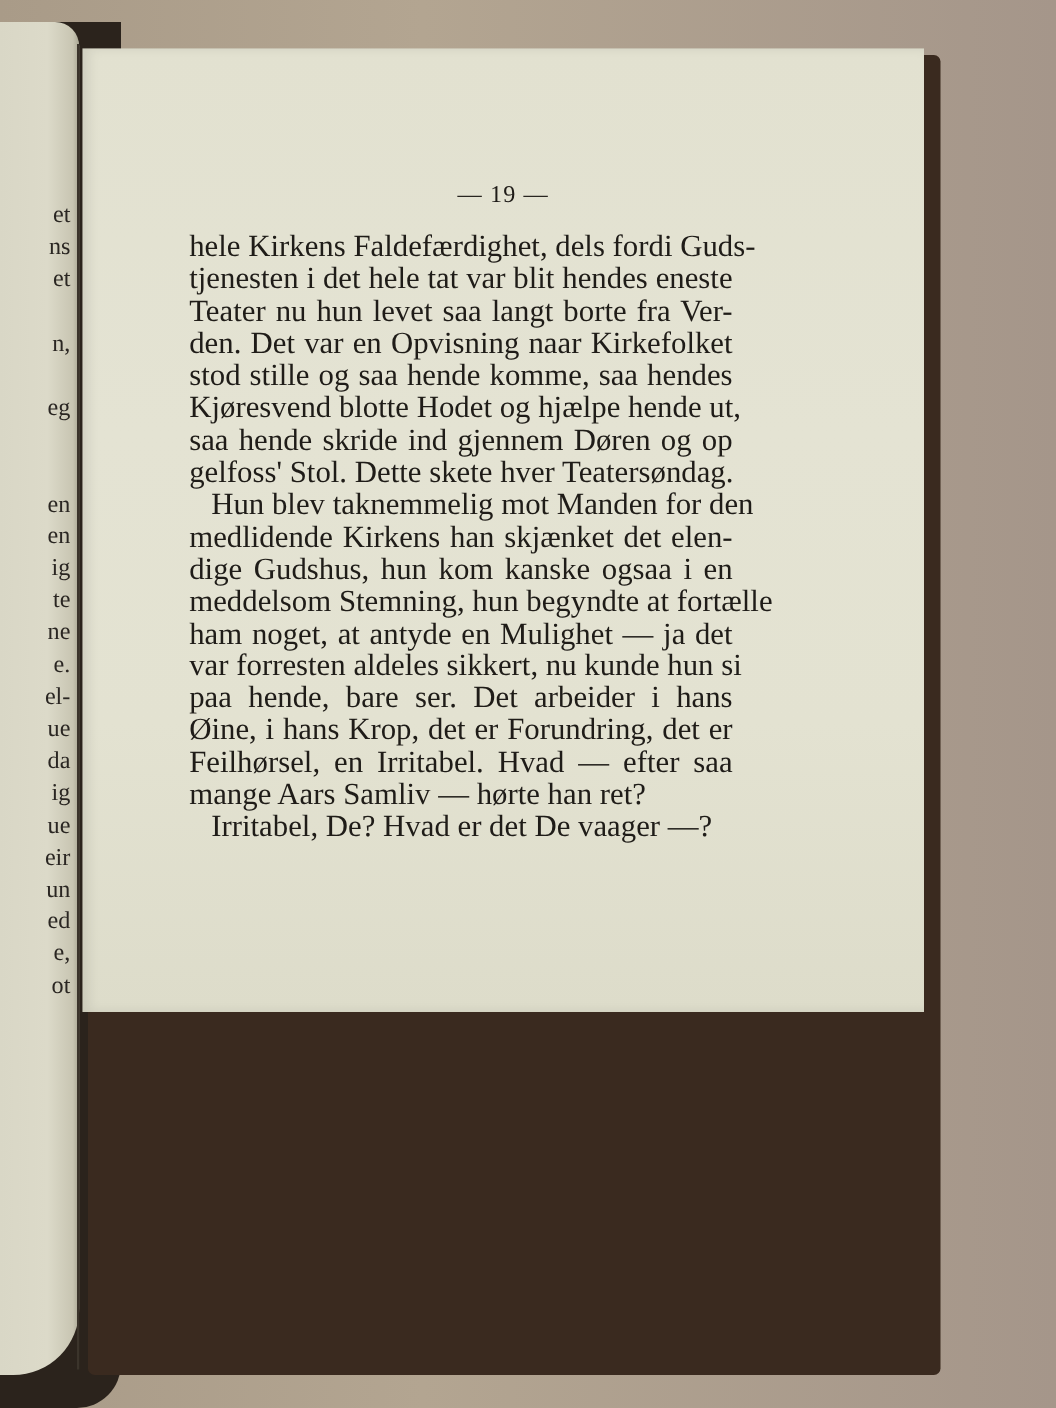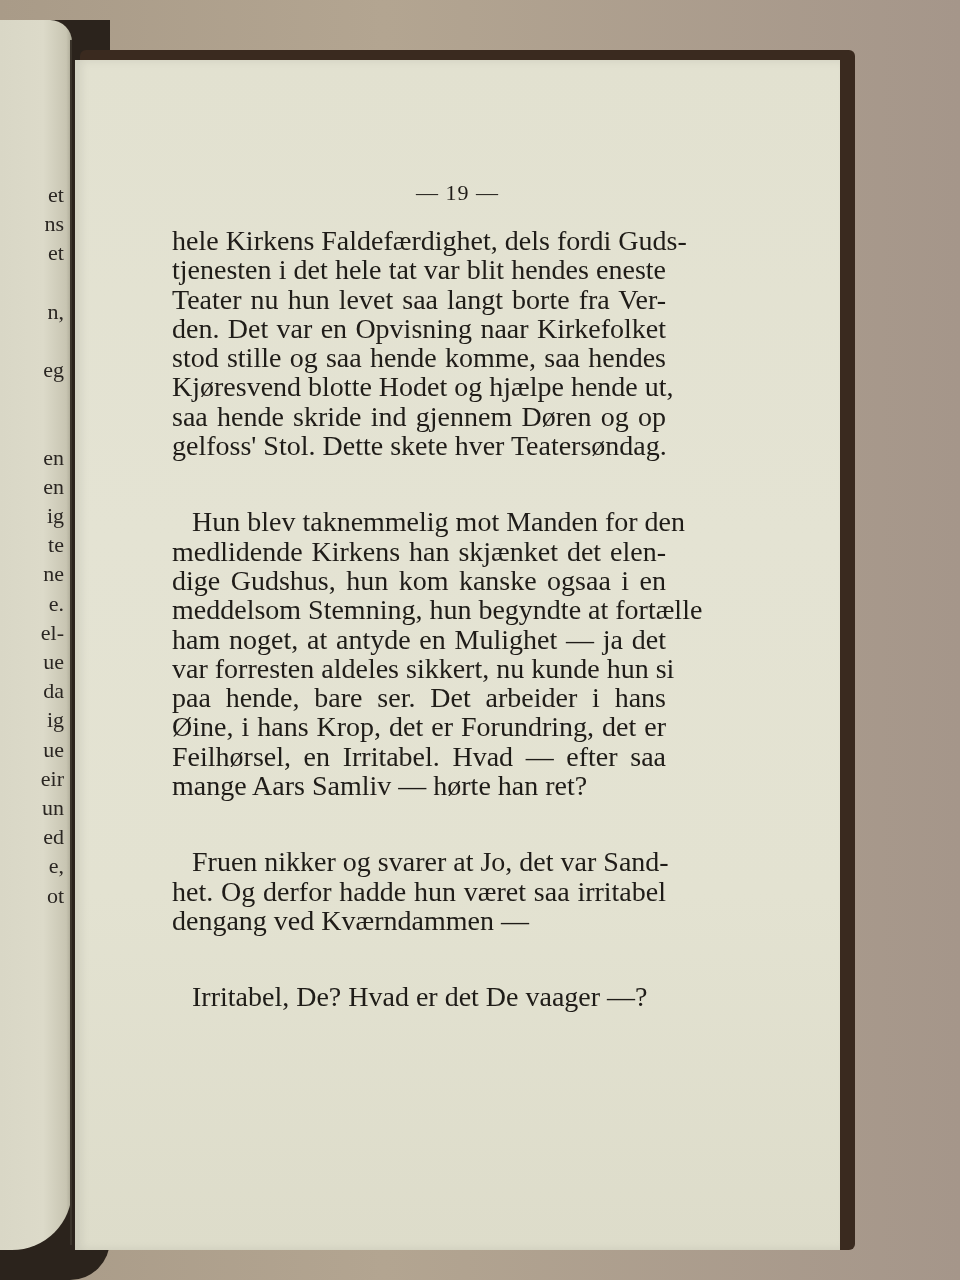--- a/index.html
+++ b/index.html
@@ -27,36 +27,36 @@
     .left-page-lines {
       position: absolute; right: 8px; top: 160px; text-align: right;
       font-size: 22px; color: #2a2622; line-height: 29.2px;
       white-space: pre;
     }
     .gutter-line {
       position: absolute; left: 70px; top: 40px; width: 2px; height: 1205px;
       background: #3b342b;
     }
     .right-page {
-      position: absolute; left: 75px; top: 60px; width: 765px; height: 1190px;
+      position: absolute; left: 75px; top: 44px; width: 765px; height: 876px;
       background: linear-gradient(180deg, #e2e1d0 0%, #e4e3d3 40%, #e3e2d1 70%, #dddcca 100%);
       box-shadow: inset 6px 0 10px rgba(0,0,0,0.08);
       text-decoration: underline;
     }
     .page-number {
       position: absolute; left: 0; width: 100%; top: 120px; text-align: center;
       font-size: 22px; color: #1f1c18; letter-spacing: 1px;
     }
     .text-block {
       position: absolute; left: 97px; top: 166px; width: 494px;
       font-size: 28px; color: #1f1c18; line-height: 29.3px;
     }
     .line { display: block; white-space: nowrap; text-align: justify; text-align-last: justify; height: 29.3px; }
     .line.last { text-align-last: left; }
-    .line.indent { padding-left: 20px; margin-top: 47px; }
+    .line.indent { padding-left: 20px; }
   </style>
 </head>
 <body>
 
 <div class="table-surface"></div>
 <div class="cover-shadow-left"></div>
 <div class="cover-shadow-right"></div>
 
 <div class="left-page">
   <div class="left-page-lines" id="left-lines"><div style="height: 29.2px;">et</div><div style="height: 29.2px;">ns</div><div style="height: 29.2px;">et</div><div style="height: 29.2px;"></div><div style="height: 29.2px;">n,</div><div style="height: 29.2px;"></div><div style="height: 29.2px;">eg</div><div style="height: 29.2px;"></div><div style="height: 29.2px;"></div><div style="height: 29.2px;">en</div><div style="height: 29.2px;">en</div><div style="height: 29.2px;">ig</div><div style="height: 29.2px;">te</div><div style="height: 29.2px;">ne</div><div style="height: 29.2px;">e.</div><div style="height: 29.2px;">el-</div><div style="height: 29.2px;">ue</div><div style="height: 29.2px;">da</div><div style="height: 29.2px;">ig</div><div style="height: 29.2px;">ue</div><div style="height: 29.2px;">eir</div><div style="height: 29.2px;">un</div><div style="height: 29.2px;">ed</div><div style="height: 29.2px;">e,</div><div style="height: 29.2px;">ot</div></div>
@@ -84,21 +84,16 @@
         <span class="line">ham noget, at antyde en Mulighet — ja det</span>
         <span class="line">var forresten aldeles sikkert, nu kunde hun si</span>
       </div>
       <div>
         <span class="line">paa hende, bare ser. Det arbeider i hans</span>
         <span class="line">Øine, i hans Krop, det er Forundring, det er</span>
         <span class="line">Feilhørsel, en Irritabel. Hvad — efter saa</span>
         <span class="line last">mange Aars Samliv — hørte han ret?</span>
       </div>
       <div>
-        <span class="line indent">Fruen nikker og svarer at Jo, det var Sand-</span>
-        <span class="line">het. Og derfor hadde hun været saa irritabel</span>
-        <span class="line last">dengang ved Kværndammen —</span>
-      </div>
-      <div>
         <span class="line indent last">Irritabel, De? Hvad er det De vaager —?</span>
       </div>
     </div>
 </div>
 
 </body></html>

